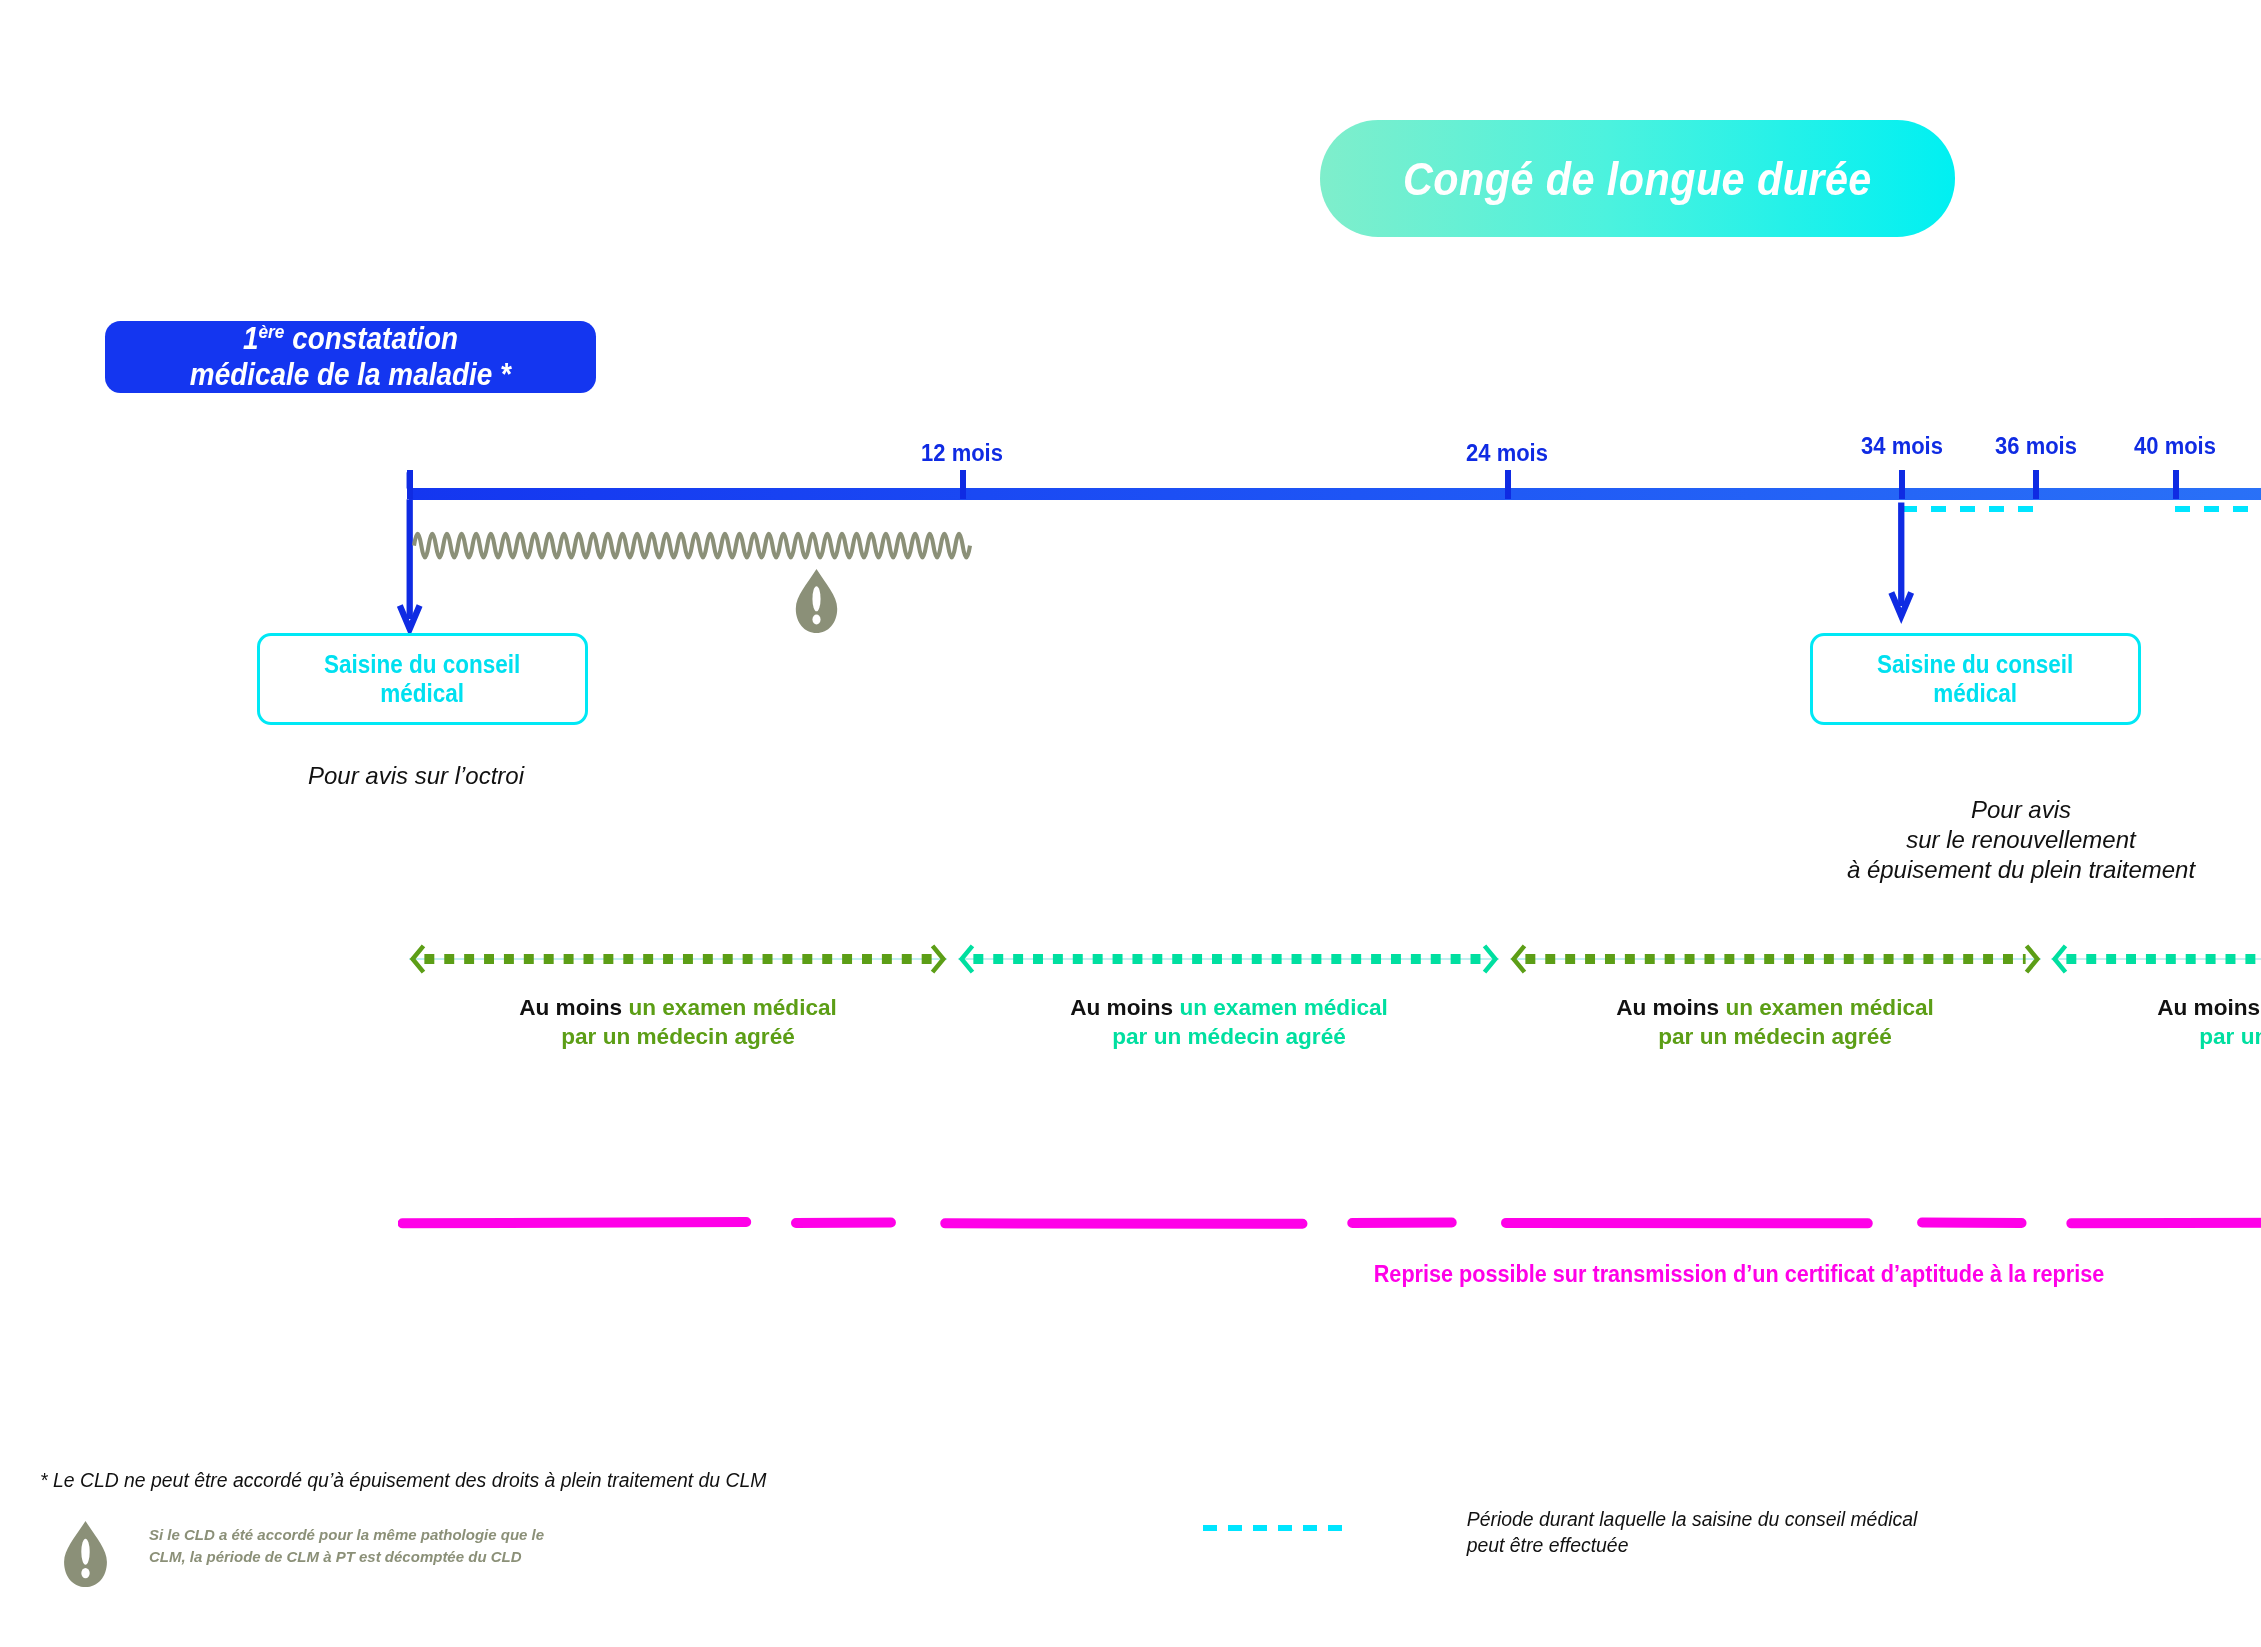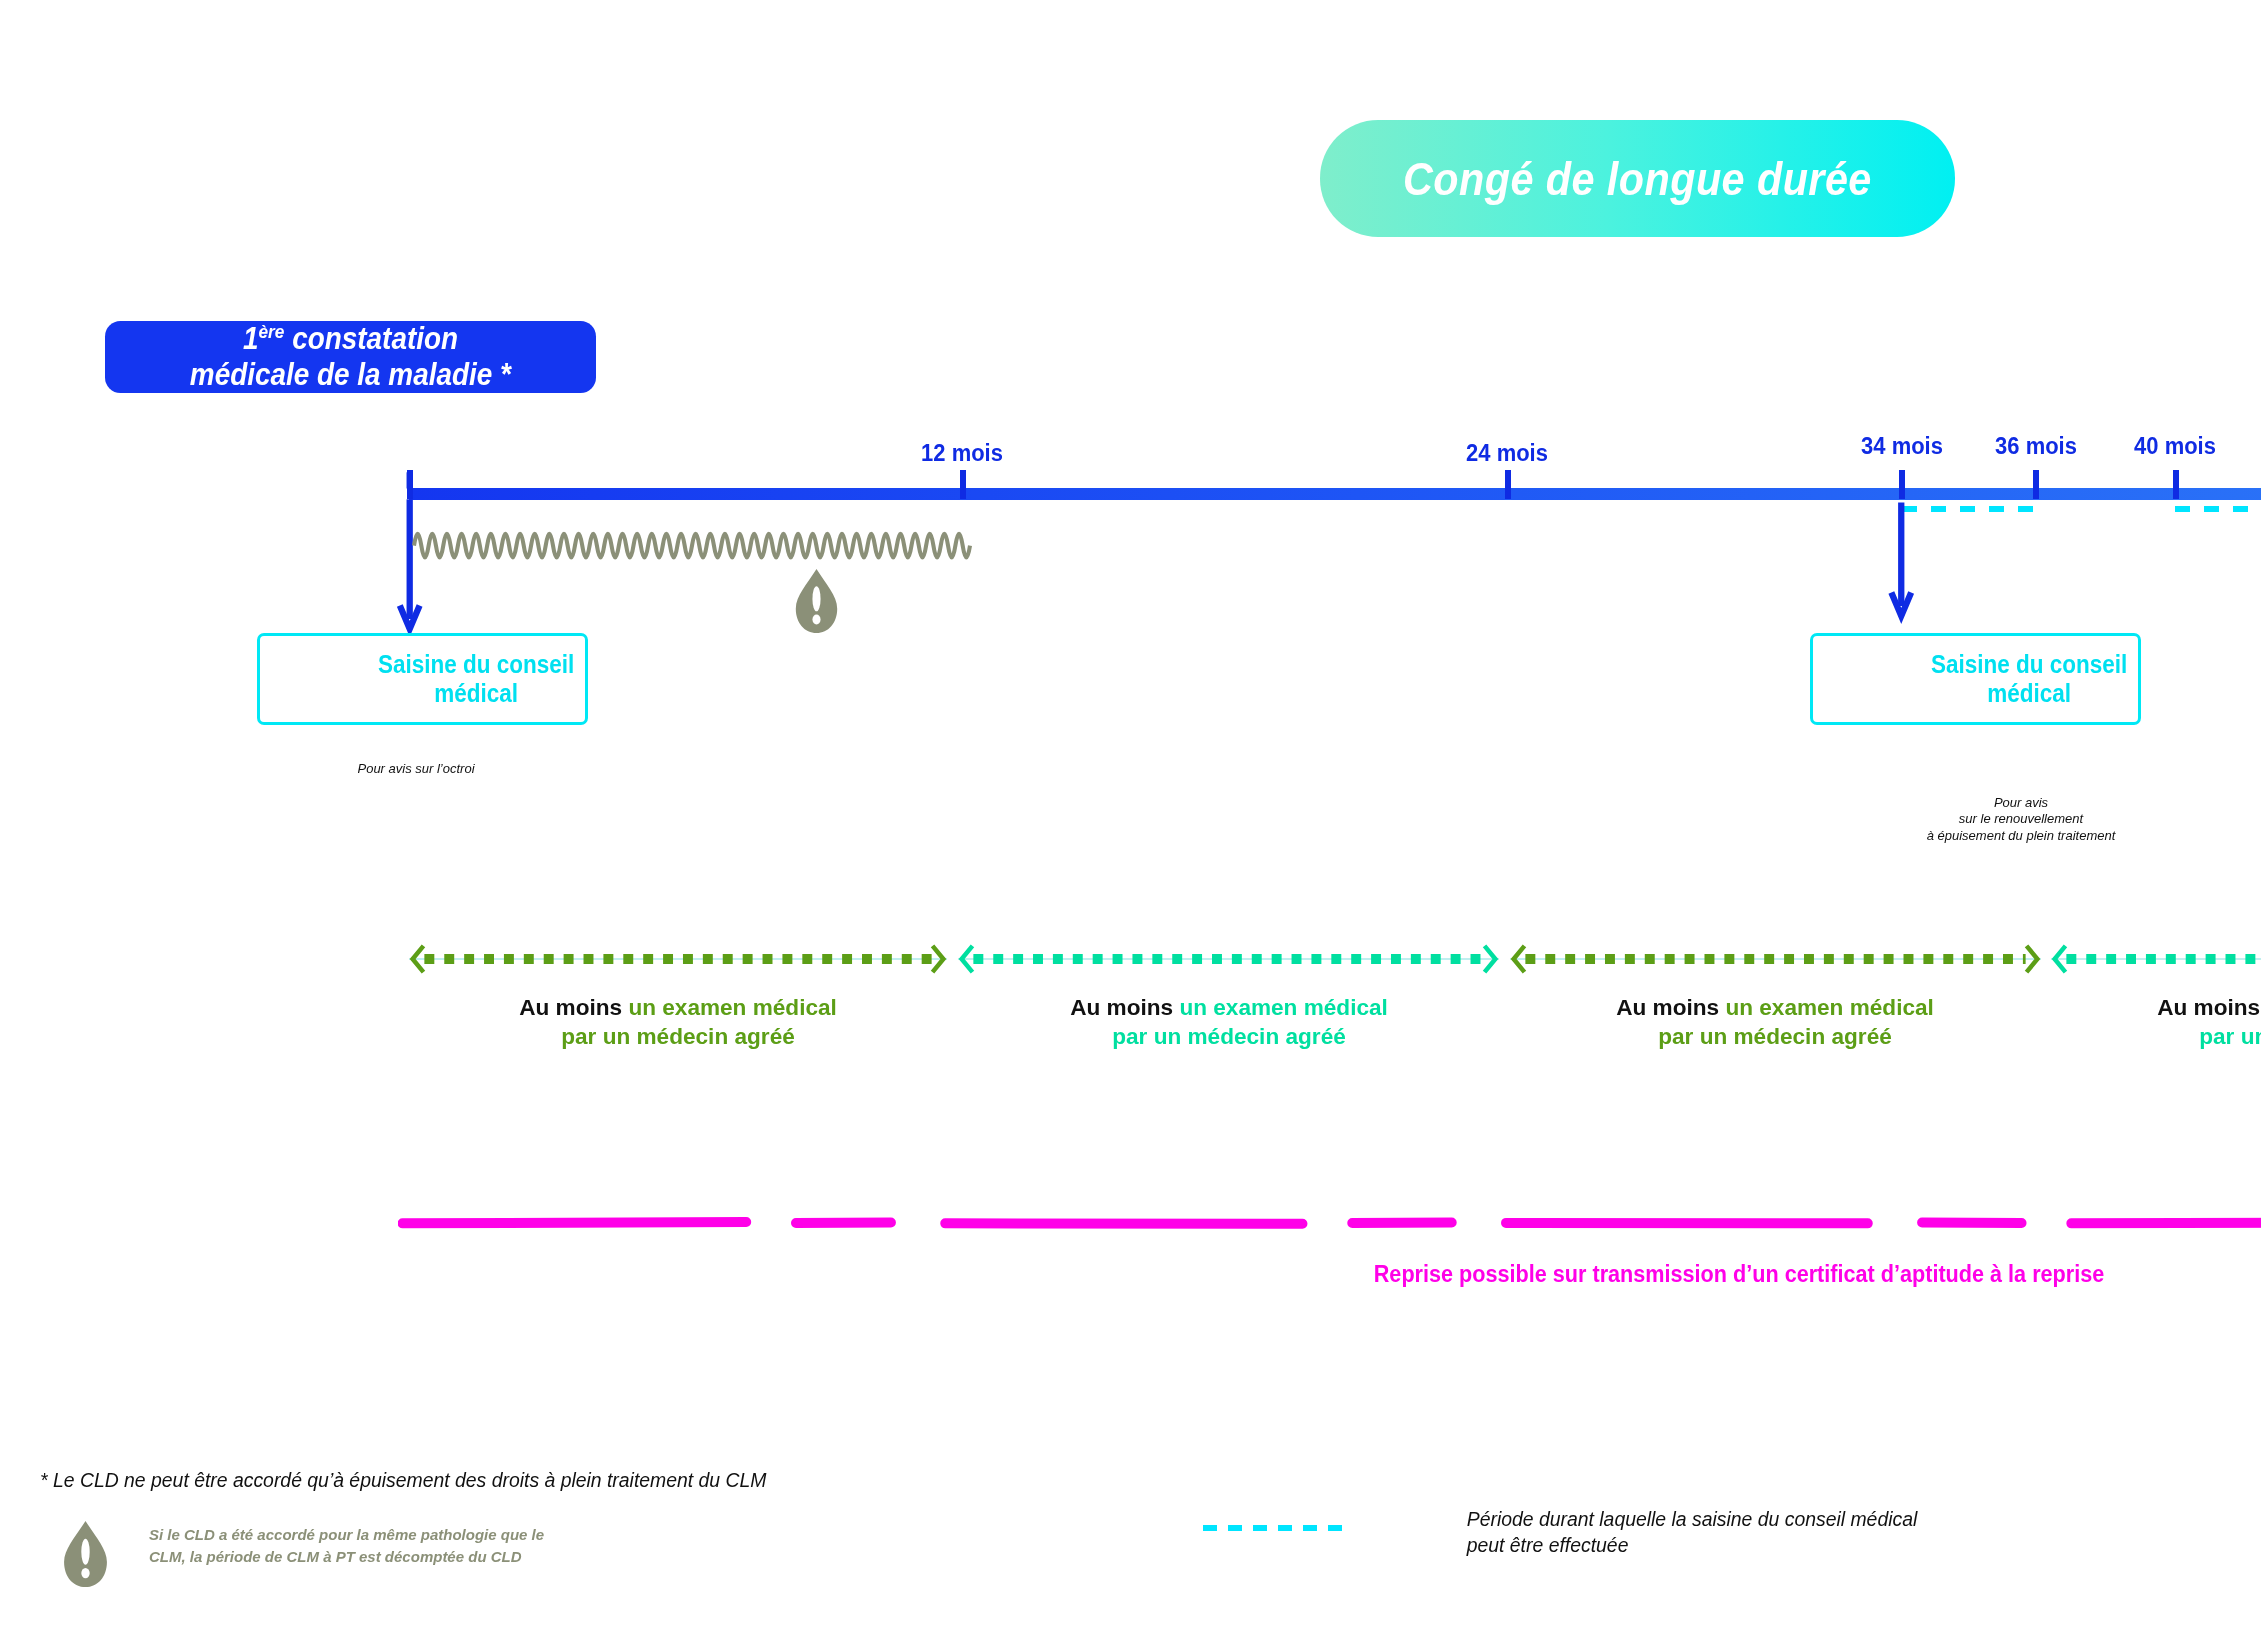--- a/index.html
+++ b/index.html
@@ -49,30 +49,30 @@
   .cyan-window{
     position:absolute;height:5.9px;top:506px;
     background-image:repeating-linear-gradient(90deg,#00E5FF 0 15.4px,rgba(0,0,0,0) 15.4px 29px);
   }
 
   
   .arrow-svg{position:absolute;overflow:visible;}
 
   
   .saisine-box{
-    position:absolute;border:3.2px solid #00E8F5;border-radius:7px;
-    display:flex;align-items:center;justify-content:flex-end;text-align:center;
+    position:absolute;border:3.2px solid #00E8F5;border-radius:14px;
+    display:flex;align-items:center;justify-content:center;text-align:center;
     background:#ffffff;
   }
   .saisine-box .bt{
     color:#00E0F0;font-size:25px;font-weight:700;line-height:1.18;
     transform:scaleX(.9);white-space:nowrap;
   }
   .caption{
-    position:absolute;color:#111111;font-size:13px;font-style:italic;
+    position:absolute;color:#111111;font-size:24px;font-style:italic;
     line-height:1.25;text-align:center;transform:translateX(-50%);
     white-space:nowrap;
   }
 
   
   .exam-rail{position:absolute;top:943px;height:32px;}
   .exam-rail svg{display:block;overflow:visible;}
   .exam-txt{
     position:absolute;text-align:center;transform:translateX(-50%);
     font-size:22.6px;font-weight:700;line-height:1.3;white-space:nowrap;

